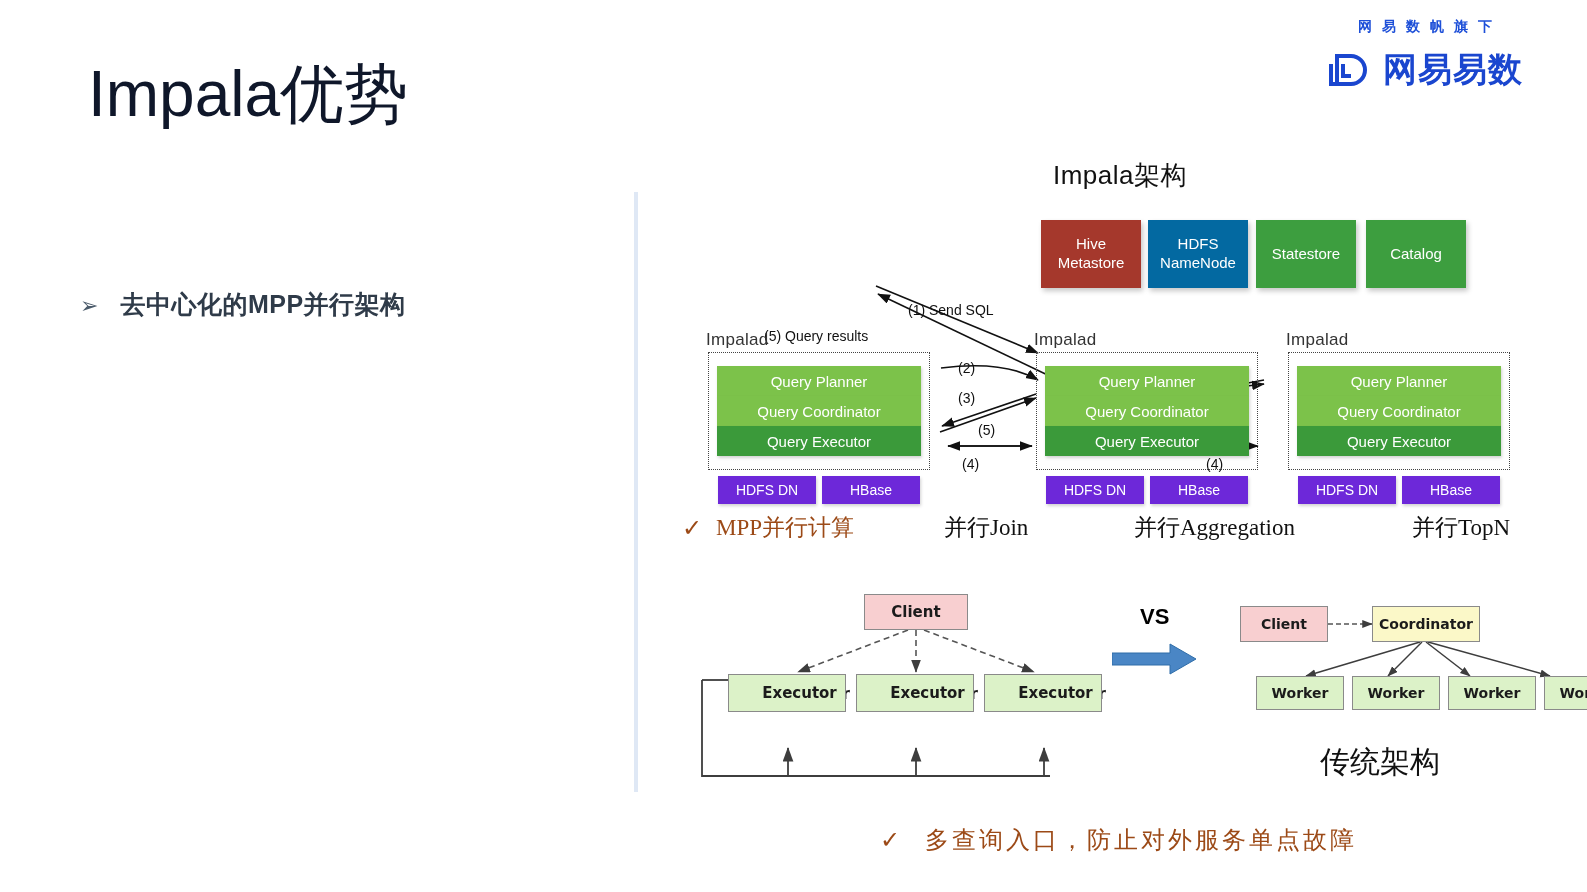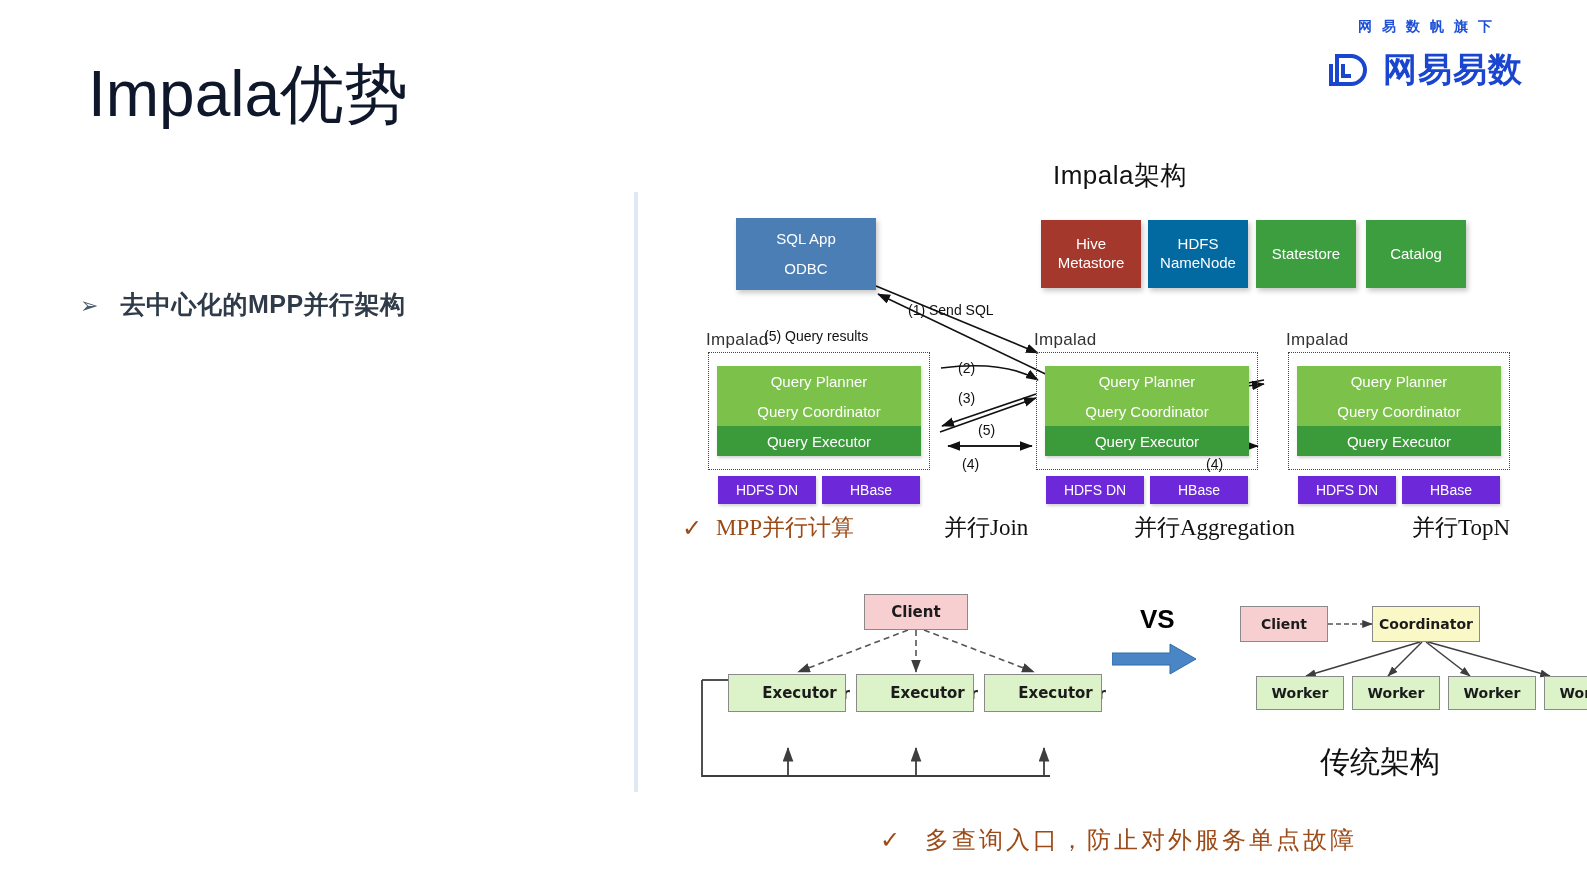--- a/index.html
+++ b/index.html
@@ -262,21 +262,21 @@
   .bbox.worker { background: #dcf2c8; }
 
   .stack { position: absolute; width: 118px; }
   .stack .bbox { width: 118px; height: 38px; padding-left: 25px; }
   .stack .bbox.coord { border-bottom: none; }
 
   #vs-label {
     position: absolute;
     left: 480px;
     top: 24px;
-    font-size: 26px;
+    font-size: 22px;
     font-weight: 700;
     color: #000;
   }
   #vs-arrow {
     position: absolute;
     left: 452px;
     top: 62px;
     width: 84px;
     height: 34px;
   }
@@ -360,24 +360,20 @@
       <path d="M444 198 L444 188" stroke="#111" stroke-width="1.6" fill="none" marker-end="url(#ah)"></path>
 
       <path d="M578 172 L492 188" stroke="#111" stroke-width="1.6" fill="none" marker-end="url(#ah)"></path>
 
       <path d="M492 186 L578 176" stroke="#111" stroke-width="1.6" fill="none" marker-end="url(#ah)"></path>
 
       <path d="M500 238 L572 238" stroke="#111" stroke-width="1.6" fill="none" marker-end="url(#ah)"></path>
       <path d="M572 238 L500 238" stroke="#111" stroke-width="1.6" fill="none" marker-end="url(#ah)"></path>
     </svg>
 
-    <div class="node two-line" id="n-sqlapp">
-      <span>SQL App</span>
-      <span>ODBC</span>
-    </div>
     <div class="node two-line" id="n-hive">
       <span>Hive</span>
       <span>Metastore</span>
     </div>
     <div class="node two-line" id="n-hdfsnn">
       <span>HDFS</span>
       <span>NameNode</span>
     </div>
     <div class="node" id="n-statestore">
       <span>Statestore</span>

